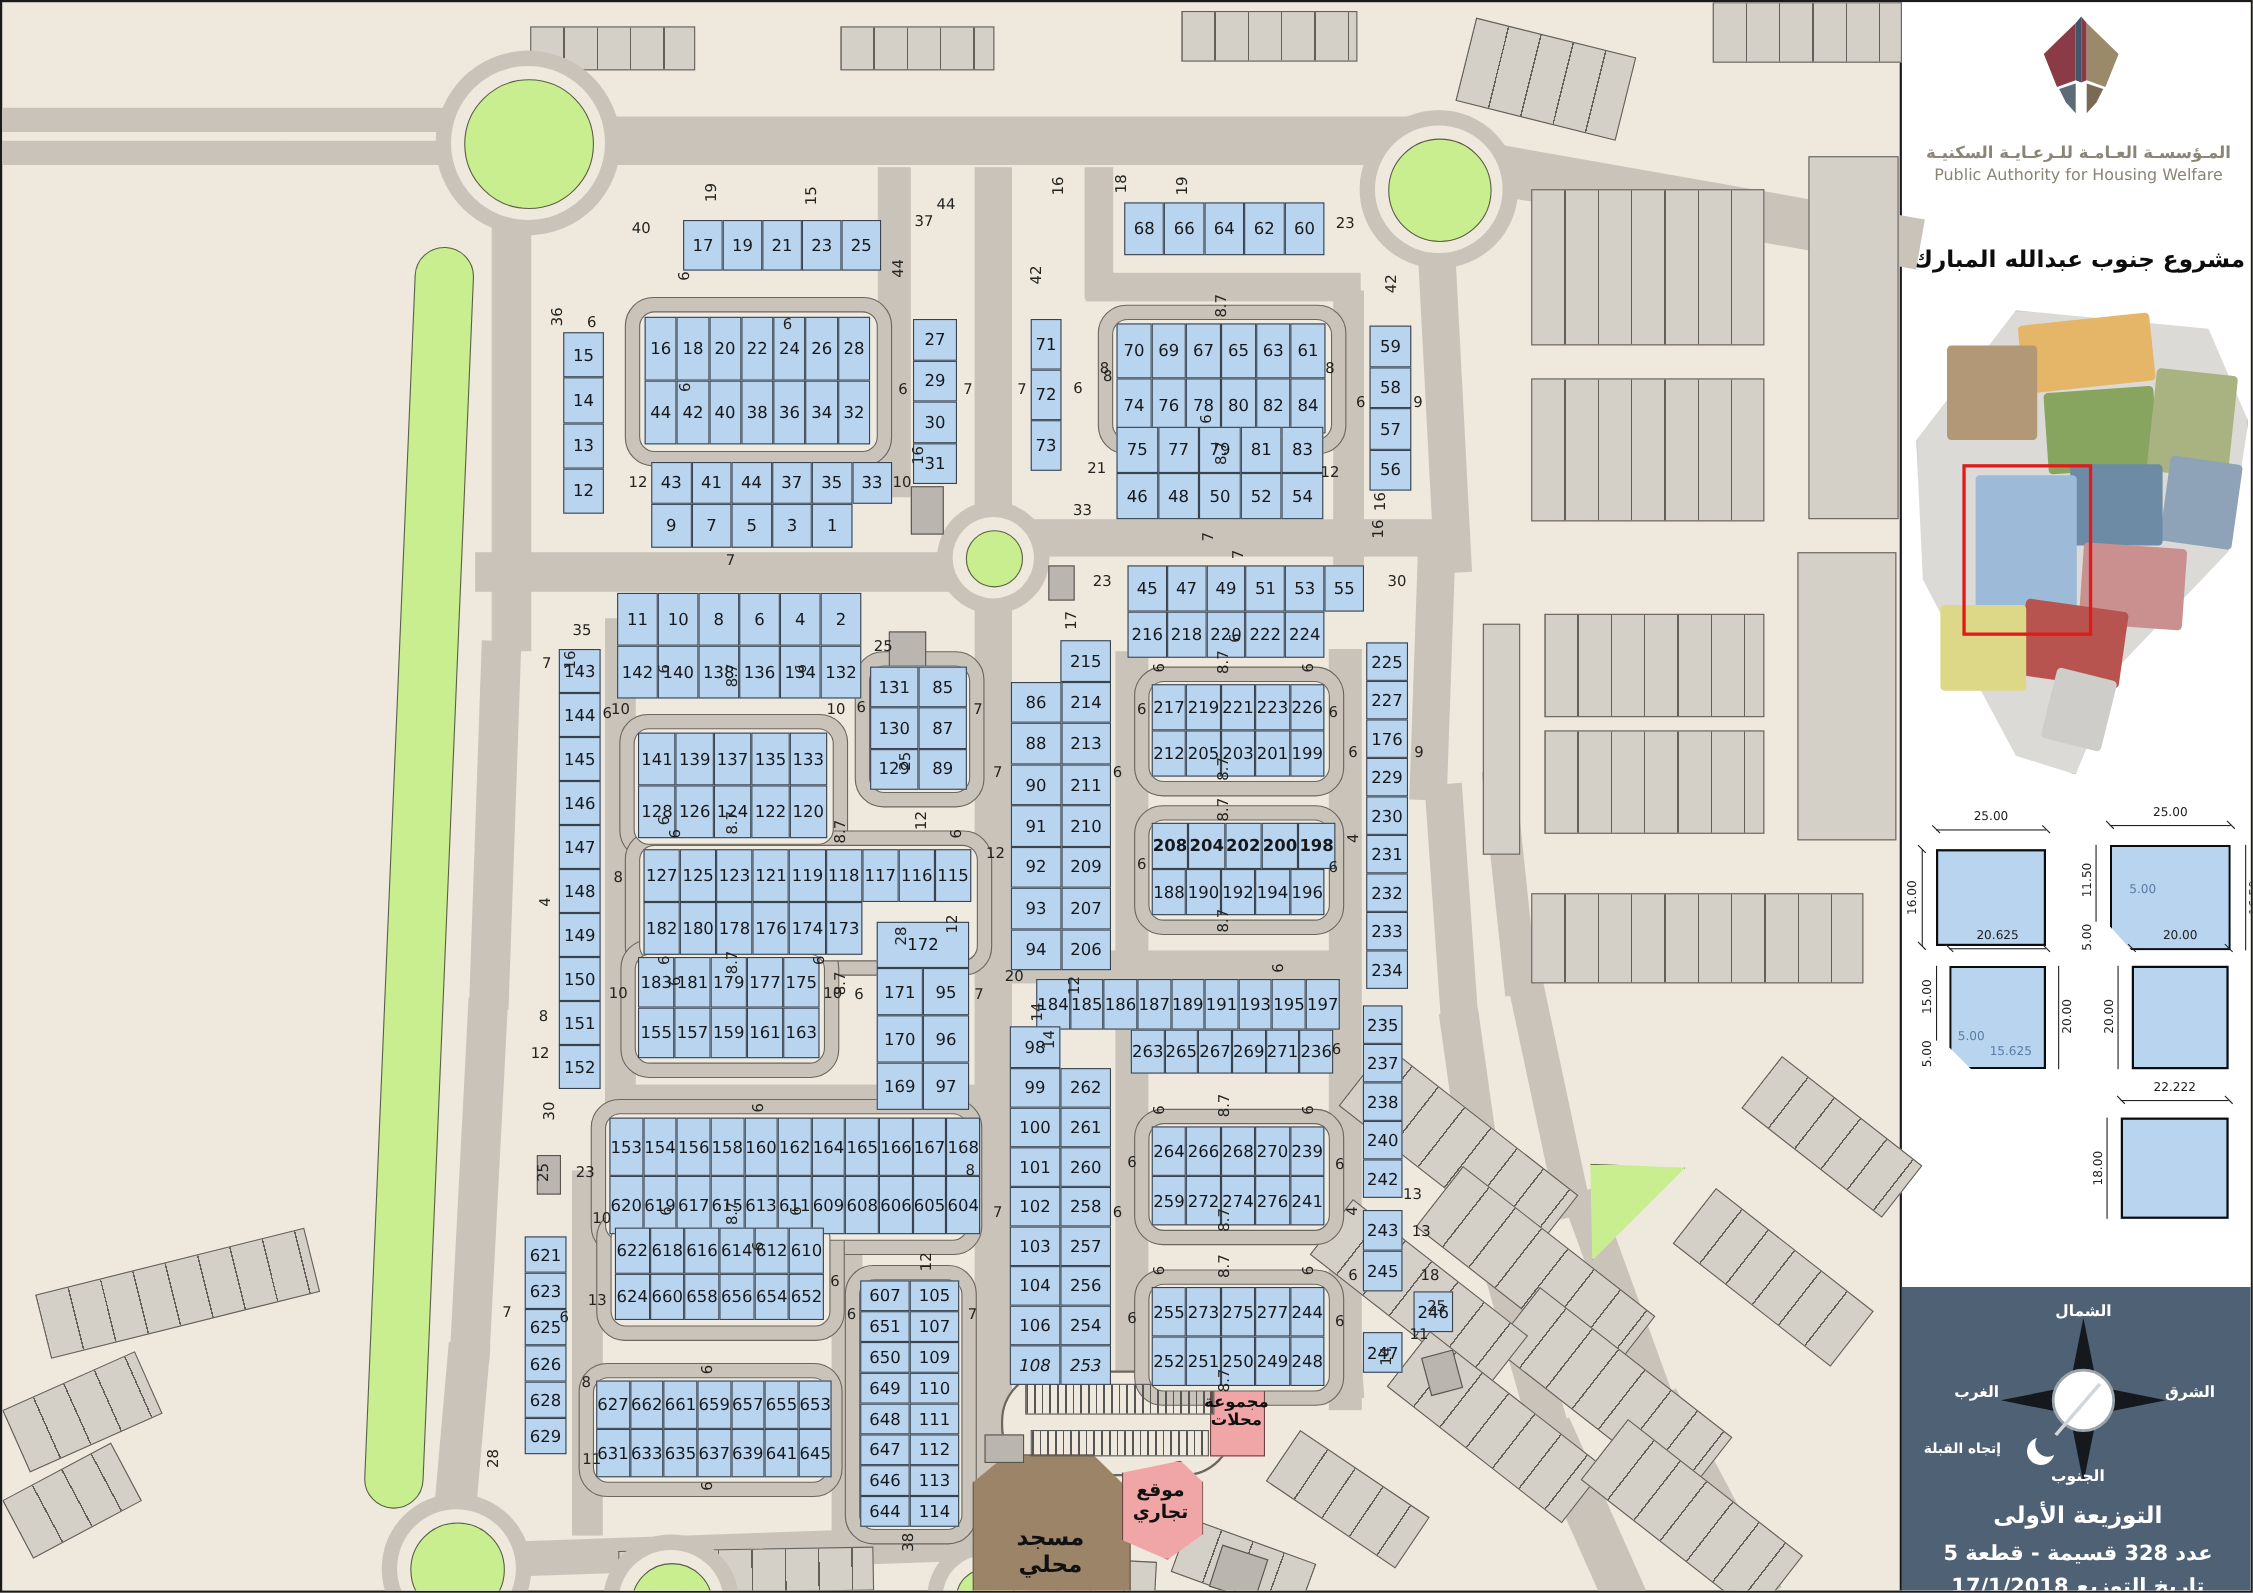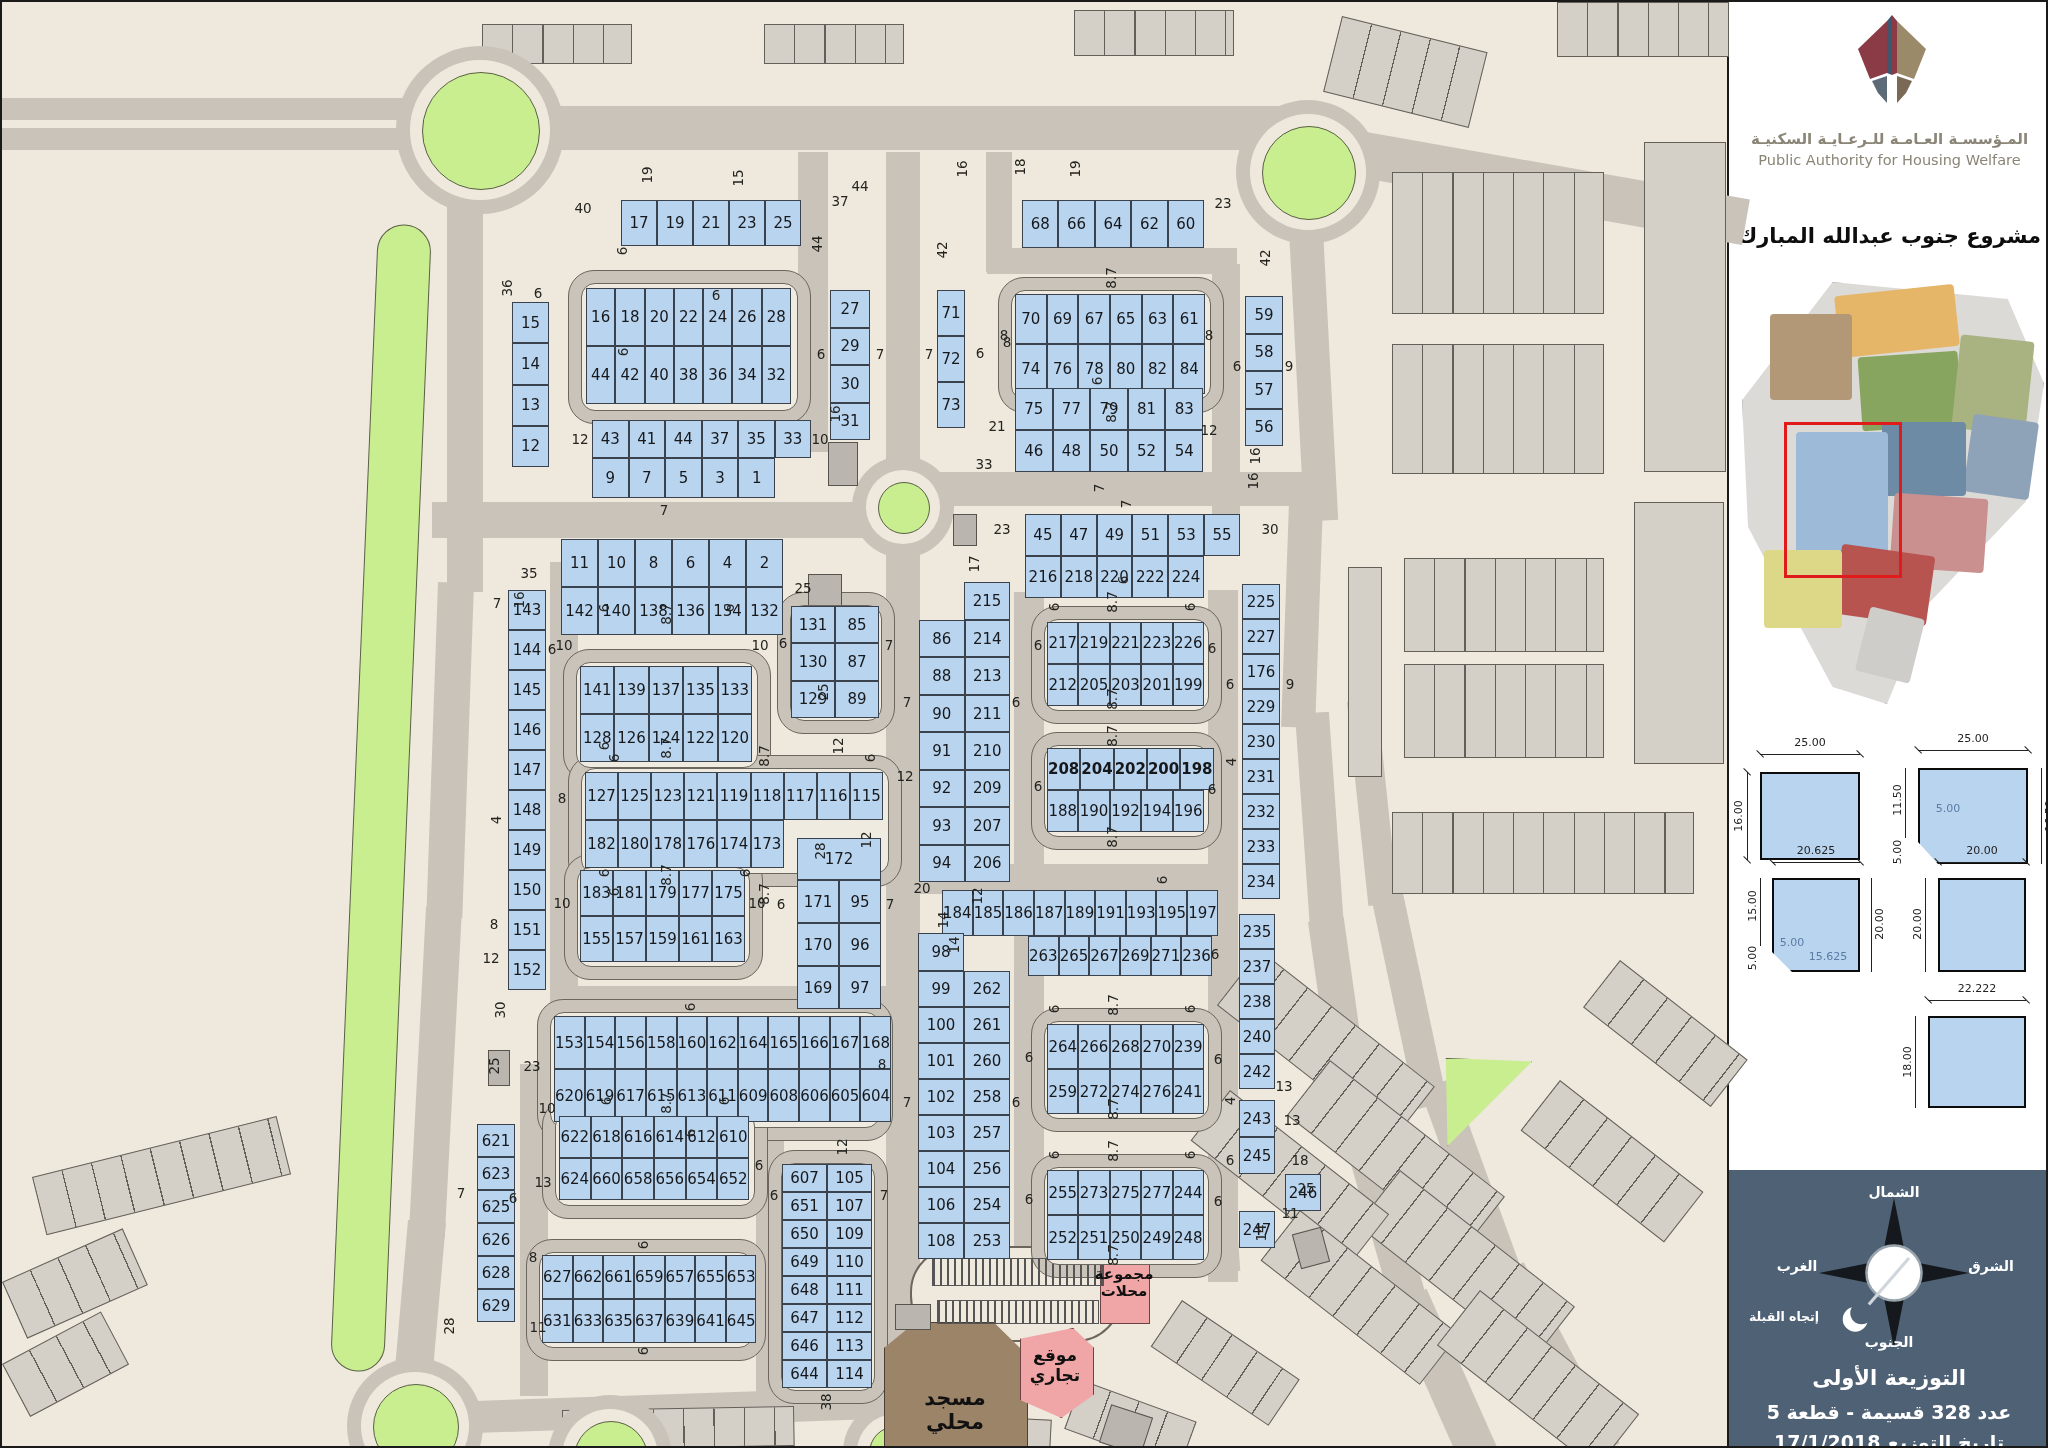--- a/index.html
+++ b/index.html
@@ -363,21 +363,21 @@
           <div class="plot">175</div>
         </div>
         <div class="brow" style="flex: 1 1 0%; width: 100%;">
           <div class="plot">155</div>
           <div class="plot">157</div>
           <div class="plot">159</div>
           <div class="plot">161</div>
           <div class="plot">163</div>
         </div>
       </div>
-      <div class="block" style="left: 1020px; top: 198px; width: 182px; height: 48px; z-index: 4;">
+      <div class="block" style="left: 1020px; top: 182px; width: 182px; height: 48px; z-index: 4;">
         <div class="brow" style="flex: 1 1 0%; width: 100%;">
           <div class="plot">68</div>
           <div class="plot">66</div>
           <div class="plot">64</div>
           <div class="plot">62</div>
           <div class="plot">60</div>
         </div>
       </div>
       <div class="loop" style="left: 996px; top: 275px; width: 224px; height: 134px; z-index: 2;"></div>
       <div class="loopin" style="left: 1009px; top: 288px; width: 198px; height: 108px; z-index: 3;"></div>
@@ -623,21 +623,21 @@
           <div class="plot">257</div>
         </div>
         <div class="brow" style="flex: 1 1 0%; width: 100%;">
           <div class="plot">104</div>
           <div class="plot">256</div>
         </div>
         <div class="brow" style="flex: 1 1 0%; width: 100%;">
           <div class="plot">106</div>
           <div class="plot">254</div>
         </div>
-        <div class="brow" style="flex: 1 1 0%; width: 100%;">
+        <div class="brow" style="flex: 1 1 0%; width: 100%; font-style: italic;">
           <div class="plot">108</div>
           <div class="plot">253</div>
         </div>
       </div>
       <div class="loop" style="left: 1029px; top: 1006px; width: 189px; height: 122px; z-index: 2;"></div>
       <div class="loopin" style="left: 1042px; top: 1019px; width: 163px; height: 96px; z-index: 3;"></div>
       <div class="block" style="left: 1045px; top: 1022px; width: 157px; height: 90px; z-index: 4;">
         <div class="brow" style="flex: 1 1 0%; width: 100%;">
           <div class="plot">264</div>
           <div class="plot">266</div>

